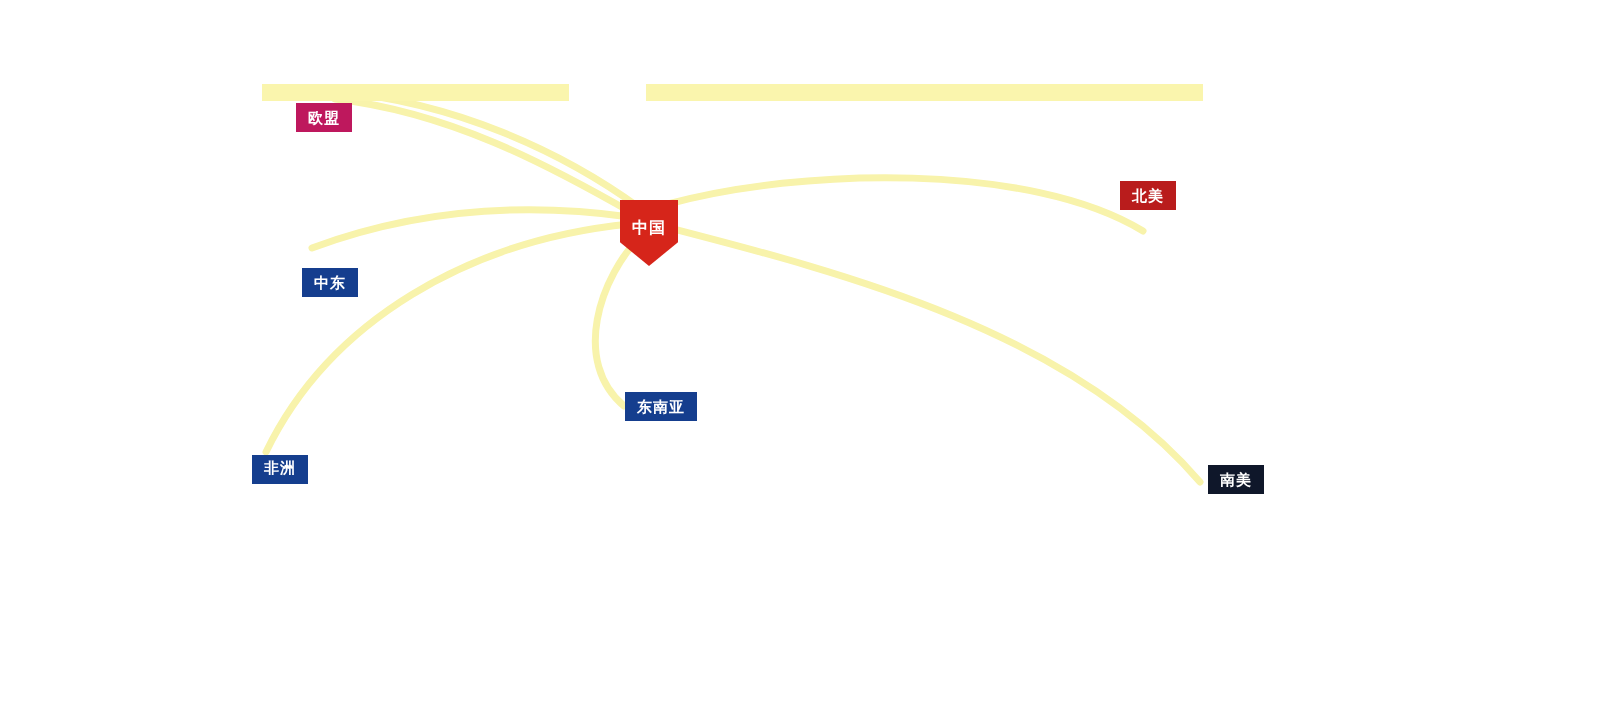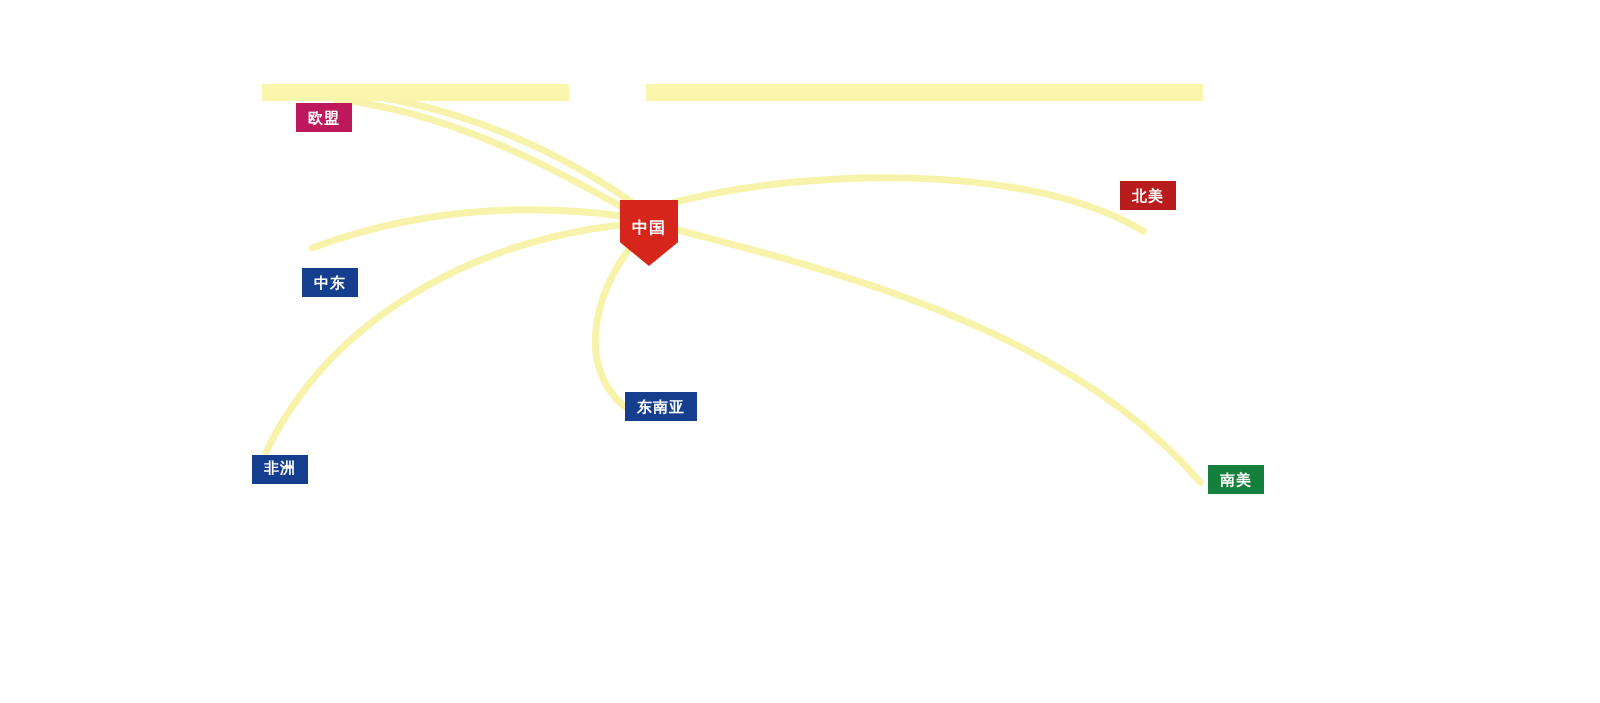--- a/index.html
+++ b/index.html
@@ -93,15 +93,15 @@
       <div class="ripple" style="left: 622px; top: 227px;"></div>
       <div class="ripple" style="left: 622px; top: 236px;"></div>
     </div>
 
   <div id="regions">
       <div class="region-label" style="left: 296px; top: 103px; background: #be185d; color: rgb(255, 255, 255);"><span>欧盟</span></div>
       <div class="region-label" style="left: 1120px; top: 181px; background: #b91c1c; color: rgb(255, 255, 255);"><span>北美</span></div>
       <div class="region-label" style="left: 302px; top: 268px; background: rgb(21, 62, 142); color: rgb(255, 255, 255); padding-left: 12px;"><span>中东</span></div>
       <div class="region-label" style="left: 625px; top: 384px; background: rgb(21, 62, 142); color: rgb(255, 255, 255); margin-top: 8px;"><span>东南亚</span></div>
       <div class="region-label" style="left: 252px; top: 455px; background: rgb(21, 62, 142); color: rgb(255, 255, 255); font-family: Liberation Mono, monospace;"><span>非洲</span></div>
-      <div class="region-label" style="left: 1208px; top: 465px; background: #15803d; color: rgb(255, 255, 255);"><span>南美</span></div>
+      <div class="region-label" style="left: 1208px; top: 465px; background: #0f172a; color: rgb(255, 255, 255);"><span>南美</span></div>
     </div>
 </div>
 
 </body></html>

